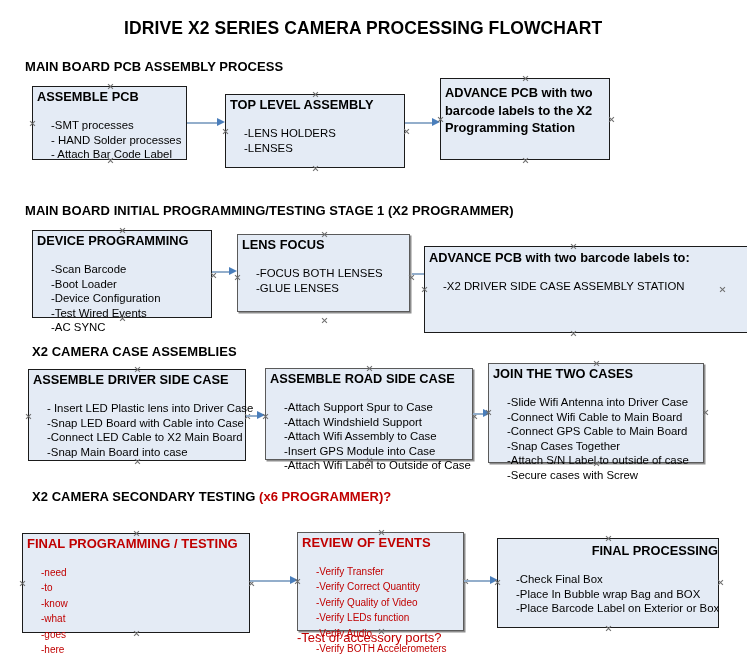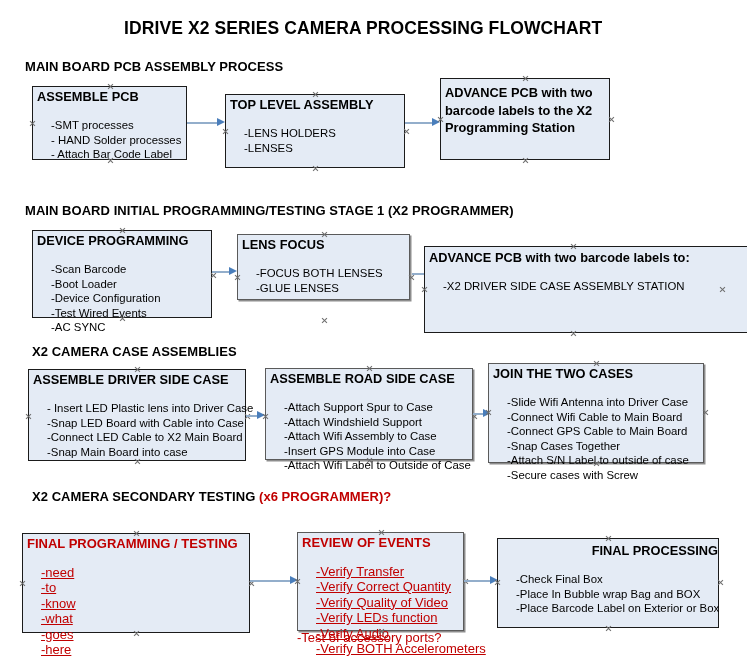--- a/index.html
+++ b/index.html
@@ -72,21 +72,21 @@
     font-size: 11.4px;
     color: #000000;
     line-height: 14.6px;
     white-space: nowrap;
   }
   .node.red .node-title,
   .node.red ul.node-lines li {
     color: #c00000;
   }
   .node.red .node-title { font-size: 13px; }
-  .node.red ul.node-lines li { font-size: 13px; line-height: 15.4px; text-decoration: underline; }
+  .node.red ul.node-lines li { font-size: 10px; line-height: 15.4px; }
 
   
   .connector {
     position: absolute;
     height: 9px;
   }
   .connector .shaft {
     position: absolute;
     left: 0;
     top: 4px;
@@ -198,21 +198,21 @@
     <span class="handle" style="left:86px; top:-4px;"></span>
     <span class="handle" style="left:86px; top:84px;"></span>
     <span class="handle" style="left:177px; top:41px;"></span>
   </div>
 
   <div class="connector" style="left:212px; top:267px; width:25px;">
     <span class="shaft"></span>
     <span class="head"></span>
   </div>
 
-  <div class="node shadowed" style="left:237px; top:234px; width:173px; height:66px;">
+  <div class="node shadowed" style="left:237px; top:234px; width:173px; height:78px;">
     <div class="node-title">LENS FOCUS</div>
     <ul class="node-lines">
       <li>-FOCUS BOTH LENSES</li>
       <li>-GLUE LENSES</li>
     </ul>
     <span class="handle" style="left:-4px; top:39px;"></span>
     <span class="handle" style="left:83px; top:-4px;"></span>
     <span class="handle" style="left:83px; top:82px;"></span>
     <span class="handle" style="left:170px; top:39px;"></span>
   </div>

